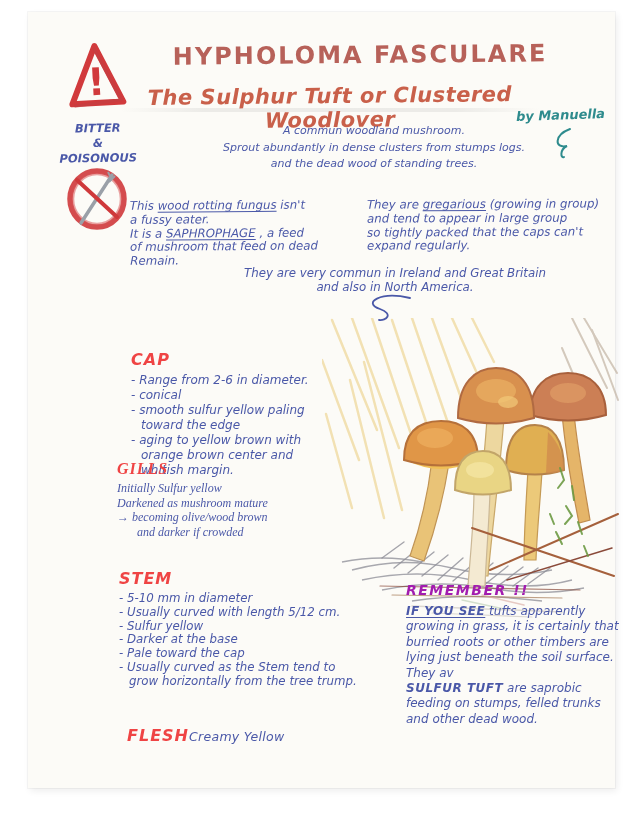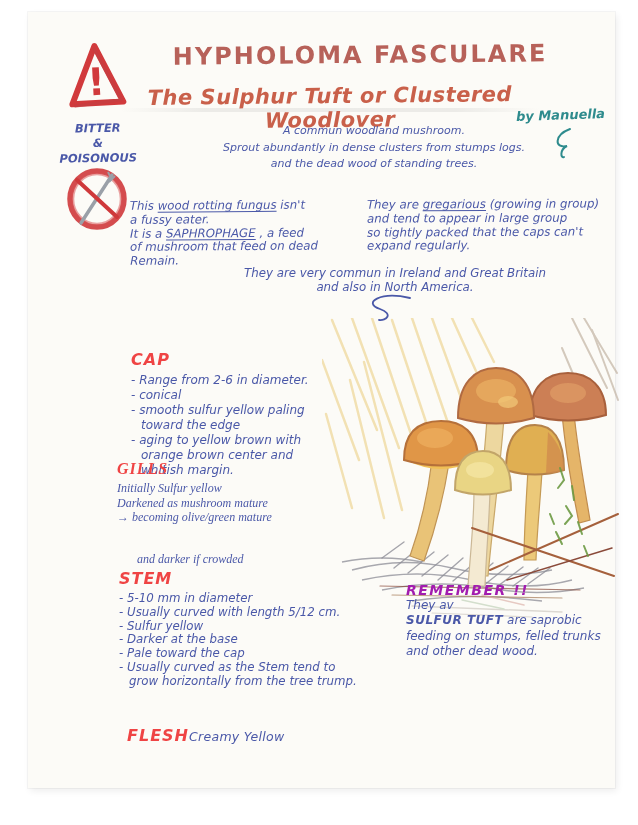--- a/index.html
+++ b/index.html
@@ -52,21 +52,21 @@
 
   .sec-head {
     font-size:16px; font-weight:bold; font-style:italic;
     color:#ef4444; letter-spacing:1px;
   }
   .bullets { margin-top:4px; font-size:12px; line-height:15px; }
   .bullet  { padding-left:10px; text-indent:-10px; }
   .cap-block   { left:131px; top:350px; width:208px; }
   .gills-block { left:117px; top:460px; width:230px;font-family:Liberation Serif, serif; }
   .gills-lines { margin-top:3px; font-size:12px; line-height:14.5px; }
-  .indent { padding-left:20px;margin-top:27px; }
+  .indent { padding-left:20px; }
   .stem-block  { left:119px; top:569px; width:238px; }
   .stem-block .bullets { font-size:11.8px; line-height:13.8px; }
   .flesh-block { left:127px; top:726px; width:240px; }
   .flesh-value { font-size:12.5px; font-weight:normal; color:#4a58a8; letter-spacing:.3px; }
 
   .remember-block { left:406px; top:582px; width:220px; }
   .rem-head { font-size:14px; font-weight:bold; font-style:italic; color:#a21caf; letter-spacing:1.5px; }
   .rem-body { margin-top:6px; font-size:12px; line-height:15.4px; }
   .rem-caps { font-weight:bold; letter-spacing:.5px; }
 
@@ -245,21 +245,21 @@
       <div class="bullet">- smooth sulfur yellow paling toward the edge</div>
       <div class="bullet">- aging to yellow brown with orange brown center and whitish margin.</div>
     </div>
   </div>
 
   <div class="abs gills-block">
     <div class="sec-head">GILLS</div>
     <div class="gills-lines hw">
       <div class="line">Initially Sulfur yellow</div>
       <div class="line">Darkened as mushroom mature</div>
-      <div class="line">→ becoming olive/green mature</div>
+      <div class="line">→ becoming olive/wood brown</div>
       <div class="line indent">and darker if crowded</div>
     </div>
   </div>
 
   <div class="abs stem-block">
     <div class="sec-head">STEM</div>
     <div class="bullets hw">
       <div class="bullet">- 5-10 mm in diameter</div>
       <div class="bullet">- Usually curved with length 5/12 cm.</div>
       <div class="bullet">- Sulfur yellow</div>
@@ -268,18 +268,21 @@
       <div class="bullet">- Usually curved as the Stem tend to grow horizontally from the tree trump.</div>
     </div>
   </div>
 
   <div class="abs flesh-block">
     <span class="sec-head">FLESH</span><span class="flesh-value hw">Creamy Yellow</span>
   </div>
 
   <div class="abs remember-block hw">
     <div class="rem-head">REMEMBER !!</div>
+    <div class="rem-body">
+      <span class="rem-caps u">IF YOU SEE</span><span> tufts apparently growing in grass, it is certainly that burried roots or other timbers are lying just beneath the soil surface.</span>
+    </div>
     <div class="rem-body" style="margin-top:0;">They av</div>
     <div class="rem-body" style="margin-top:0;">
       <span class="rem-caps">SULFUR TUFT</span><span> are saprobic feeding on stumps, felled trunks and other dead wood.</span>
     </div>
   </div>
 </div>
 
 </body></html>

